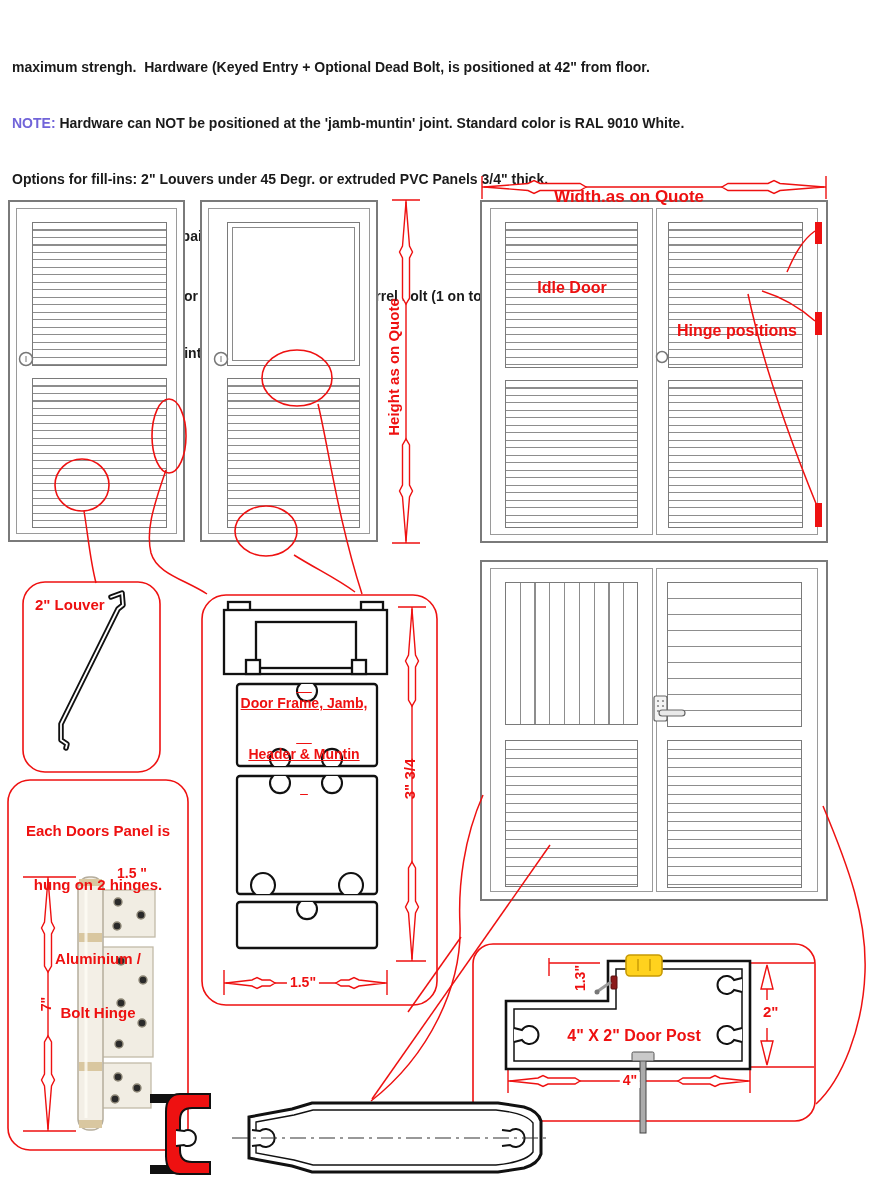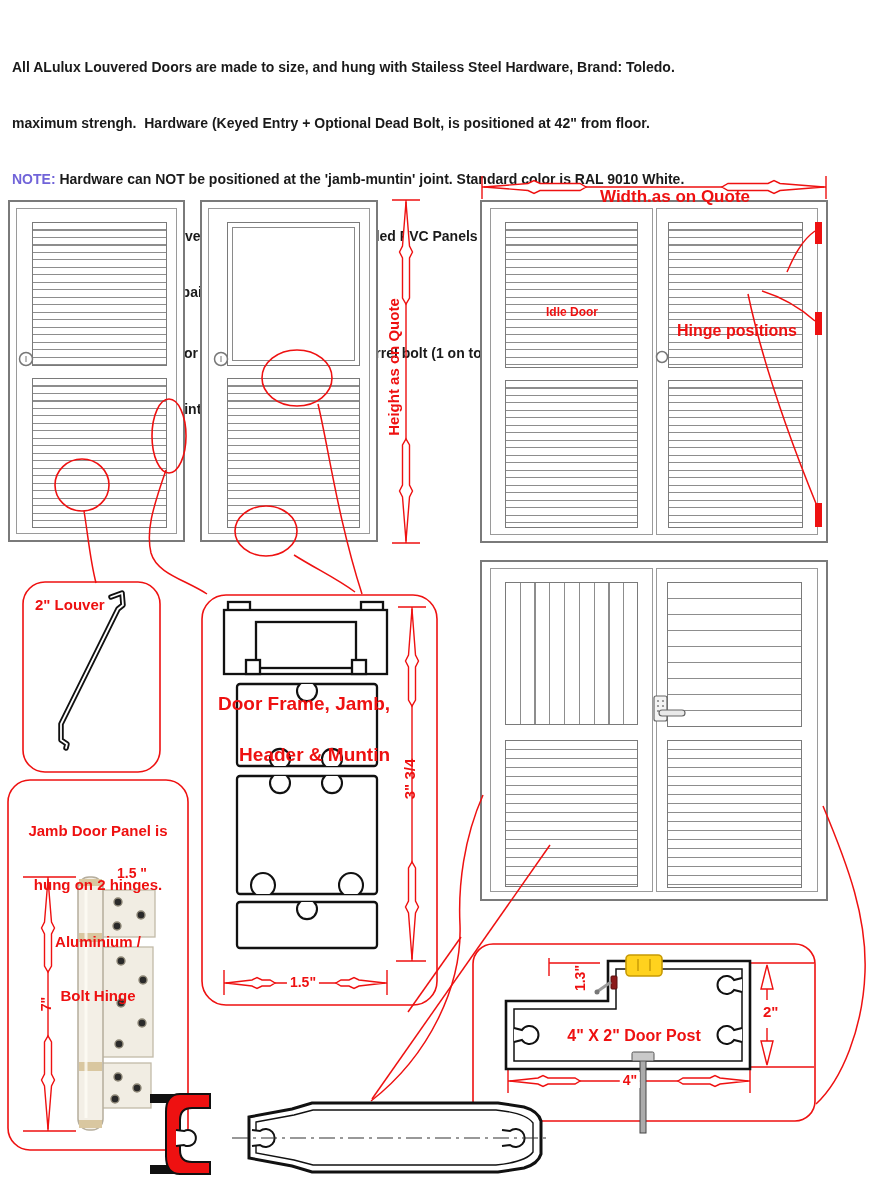--- a/index.html
+++ b/index.html
@@ -23,31 +23,30 @@
   .door-inner{position:absolute;border:1px solid #9a9a9a;background:#fff;box-sizing:border-box;}
   .panel{position:absolute;border:1px solid #7a7a7a;box-sizing:border-box;background:#fff;}
   .louv{background:repeating-linear-gradient(to bottom,#fff 0px,#fff 6.3px,#8d8d8d 6.3px,#8d8d8d 7.5px);}
   .louv2{background:repeating-linear-gradient(to bottom,#fff 0px,#fff 7.8px,#8d8d8d 7.8px,#8d8d8d 9px);}
   .louv3{background:repeating-linear-gradient(to bottom,#fff 0px,#fff 14.8px,#8d8d8d 14.8px,#8d8d8d 16px);}
   .slats{background:repeating-linear-gradient(to right,#fff 0px,#fff 13.6px,#8d8d8d 13.6px,#8d8d8d 14.8px);}
   .pvc-inner{position:absolute;left:4px;top:4px;right:4px;bottom:4px;border:1px solid #8a8a8a;}
 
   .overlay{position:absolute;left:0;top:0;width:878px;height:1183px;z-index:20;pointer-events:none;}
 
-  .fbl{text-align:right;line-height:17px;font-size:19px;}
+  .fbl{text-align:center;line-height:17px;font-size:14px;text-decoration:underline;}
   .hingetext{text-align:center;line-height:18px;font-size:15px;}
-  .hingetext .sub{margin-top:3px;}
+  .hingetext .sub{margin-top:20px;}
 </style>
 </head>
 <body>
 
 <div class="page">
 
   <div class="spec">
-    <div>All ALulux Louvered Doors are made to size, and hung with Stailess Steel Hardware, Brand: Toledo.</div>
     <div>maximum strengh.  Hardware (Keyed Entry + Optional Dead Bolt, is positioned at 42" from floor.</div>
     <div><span class="note">NOTE:</span><span> Hardware can NOT be positioned at the 'jamb-muntin' joint. Standard color is RAL 9010 White.</span></div>
     <div>Options for fill-ins: 2" Louvers under 45 Degr. or extruded PVC Panels 3/4" thick.</div>
     <div>Doors can optionally wet painted in any BM color.</div>
     <div class="gap">For Double Doors: Idle door is locked with a double barrel bolt (1 on top, 1 at bottom)</div>
     <div> Active door panels locks into idle door panel.</div>
   </div>
 
   <div class="door-frame" style="left:8px;top:200px;width:177px;height:342px;"></div>
   <div class="door-inner" style="left:16px;top:208px;width:161px;height:326px;"></div>
@@ -241,35 +240,35 @@
       <path d="M210,1094 L180,1094 Q166,1094 166,1112 L166,1156 Q166,1174 180,1174 L210,1174 L210,1162 L192,1162 Q180,1162 180,1150 L180,1120 Q180,1108 192,1108 L210,1108 Z" fill="#ee1111" stroke="#111" stroke-width="2"></path>
       <path d="M176,1130 L184,1131 A8,8 0 1 1 184,1145 L176,1146" fill="#fff" stroke="#111" stroke-width="2"></path>
       <path d="M249,1117 L292,1109 L312,1103 L498,1103 L524,1107 Q538,1111 541,1121 L541,1154 Q538,1164 524,1168 L498,1172 L312,1172 L292,1166 L249,1158 Z" fill="#fff" stroke="#111" stroke-width="3"></path>
       <path d="M256,1122 L294,1115 L313,1110 L496,1110 Q526,1113 533,1123 L533,1152 Q526,1162 496,1165 L313,1165 L294,1160 L256,1153 Z" fill="none" stroke="#111" stroke-width="1.4"></path>
       <path d="M252,1130 L260,1131 A9,9 0 1 1 260,1145 L252,1146" fill="#fff" stroke="#111" stroke-width="2"></path>
       <path d="M502,1130 L510,1131 A9,9 0 1 1 510,1145 L502,1146" fill="#fff" stroke="#111" stroke-width="2"></path>
       <path d="M232,1138 H548" stroke="#333" stroke-width="1.2" stroke-dasharray="16 5 3 5" fill="none"></path>
     </g>
   </svg>
 
-  <div class="rlabel ctr" style="left:675px;top:197px;font-size:17px;">Width.as on Quote</div>
+  <div class="rlabel ctr" style="left:629px;top:197px;font-size:17px;">Width.as on Quote</div>
   <div class="rlabel vert" style="left:393px;top:367px;font-size:15px;">Height as on Quote</div>
-  <div class="rlabel ctr" style="left:572px;top:312px;font-size:12px;">Idle Door</div>
+  <div class="rlabel ctr" style="left:572px;top:288px;font-size:16px;">Idle Door</div>
   <div class="rlabel ctr" style="left:737px;top:283px;font-size:16px;margin-top:48px;">Hinge positions</div>
   <div class="rlabel" style="left:35px;top:596px;font-size:15px;">2" Louver</div>
 
   <div class="rlabel ctr fbl" style="left:304px;top:729px;">
     <div>Door Frame, Jamb,</div>
     <div>Header &amp; Muntin</div>
   </div>
   <div class="rlabel vert" style="left:409px;top:779px;font-size:15px;">3" 3/4</div>
   <div class="rlabel ctr wbg" style="left:303px;top:982px;font-size:14px;">1.5"</div>
 
   <div class="rlabel hingetext" style="left:8px;top:786px;width:180px;">
-    <div>Jamb Door Panel is</div>
+    <div>Each Doors Panel is</div>
     <div>hung on 2 hinges.</div>
     <div class="sub">Aluminium /</div>
     <div>Bolt Hinge</div>
   </div>
   <div class="rlabel" style="left:117px;top:865px;font-size:14px;">1.5 "</div>
   <div class="rlabel vert" style="left:46px;top:1004px;font-size:14px;">7"</div>
 
   <div class="rlabel ctr" style="left:634px;top:1036px;font-size:16px;">4" X 2" Door Post</div>
   <div class="rlabel vert" style="left:580px;top:978px;font-size:14px;">1.3"</div>
   <div class="rlabel" style="left:763px;top:1003px;font-size:15px;">2"</div>

